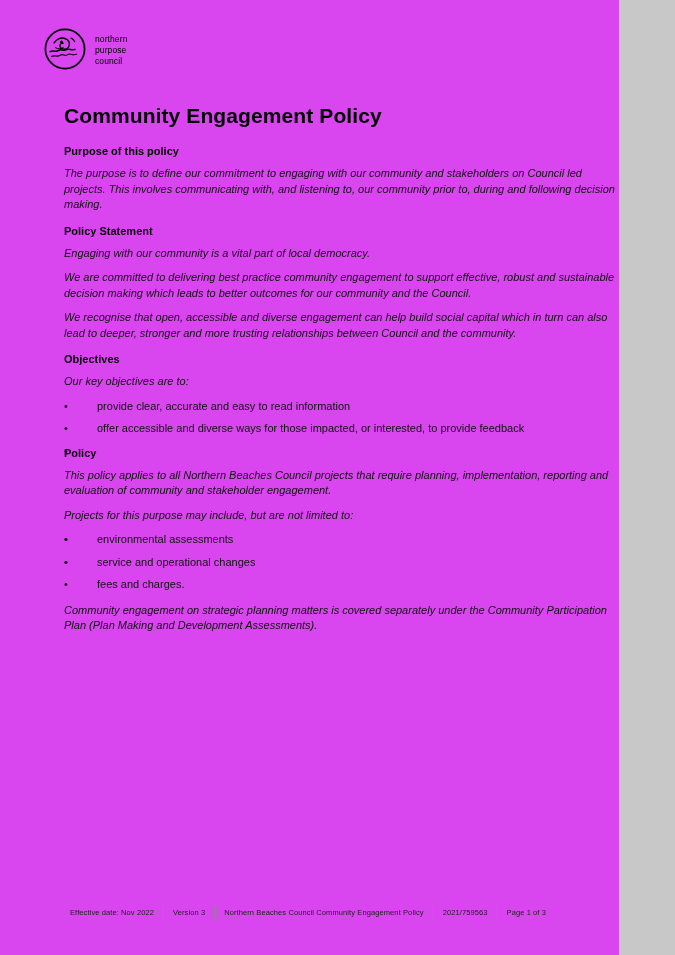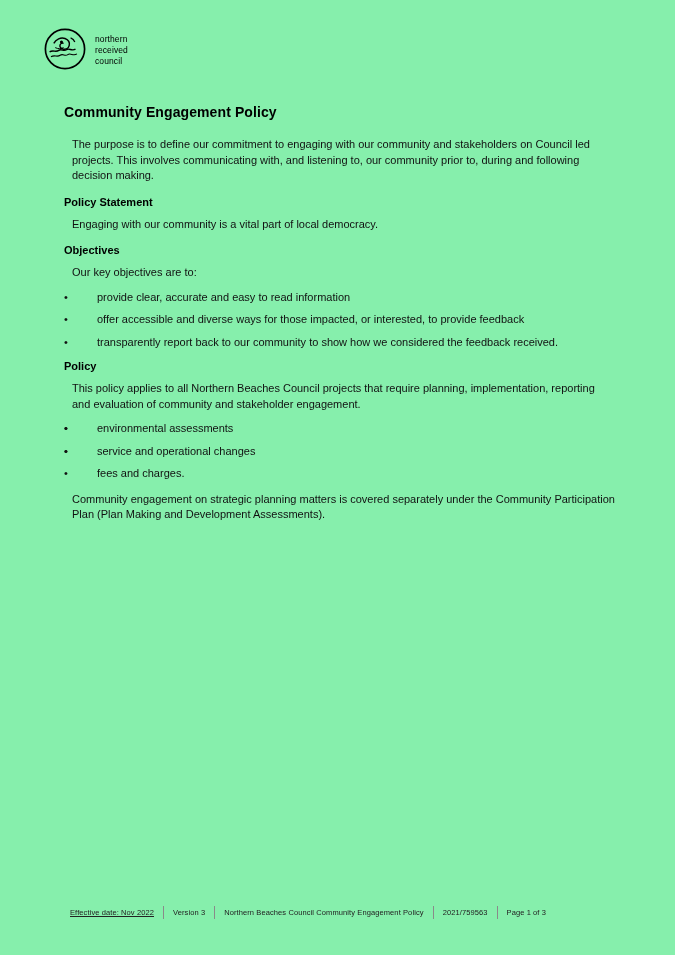--- a/index.html
+++ b/index.html
@@ -5,23 +5,23 @@
   html, body {
     margin: 0;
     padding: 0;
     background: #c8c8c8;
   }
   body {
     font-family: "Liberation Sans", sans-serif;
   }
   .page {
     position: relative;
-    width: 675px;
+    width: 619px;
     height: 955px;
-    background: #86efac;
+    background: #d946ef;
     overflow: hidden;
     box-sizing: border-box;
   }
   .content {
     position: absolute;
     left: 64px;
     top: 28px;
     width: 552px;
   }
   
@@ -39,37 +39,38 @@
   }
   .logo-text {
     font-size: 8.5px;
     line-height: 11px;
     color: #000;
     padding-top: 6px;
     letter-spacing: 0.1px;
   }
   
   h1.doc-title {
-    font-size: 14px;
+    font-size: 21px;
     font-weight: bold;
     margin: 0 0 17px 0;
     letter-spacing: 0.1px;
     color: #000;
   }
   h2.sec-head {
     font-size: 11px;
     font-weight: bold;
     margin: 0 0 9px 0;
     color: #000;
   }
   p.para {
     font-size: 11px;
     line-height: 15.5px;
-    margin: 0 0 9px 8px;
+    margin: 0 0 9px 0;
     color: #111;
+    font-style: italic;
   }
   .section {
     margin-bottom: 12px;
   }
   .section.tight {
     margin-bottom: 10px;
   }
   ul.bullets {
     list-style: none;
     margin: 0 0 10px 0;
@@ -104,21 +105,20 @@
     font-size: 7.5px;
     color: #222;
     letter-spacing: 0.1px;
   }
   .footer-cell {
     padding: 0 9px;
     white-space: nowrap;
   }
   .footer-cell:first-child {
     padding-left: 12px;
-    text-decoration: underline;
   }
   .footer-sep {
     width: 1px;
     align-self: stretch;
     background: #8a8a8a;
     height: 13px;
   }
 </style>
 </head>
 <body>
@@ -134,49 +134,53 @@
           <path d="M8 34c5-3 9 1 13-2s7 2 11-1 8 3 13-1" fill="none" stroke="#000" stroke-width="2"></path>
           <path d="M10 41c5-3 9 1 13-2s7 2 11-1 8 3 13-1" fill="none" stroke="#000" stroke-width="1.6"></path>
           <path d="M14 22c3-6 10-9 16-7 5 2 7 6 6 10-1 4-5 6-9 5-3-1-5-3-4-6 1-2 3-3 5-2" fill="none" stroke="#000" stroke-width="2"></path>
           <circle cx="25" cy="20" r="2.2" fill="#000"></circle>
           <path d="M38 14c3 1 5 3 6 6" fill="none" stroke="#000" stroke-width="1.8"></path>
           <path d="M16 28c4 2 8 2 12 0" fill="none" stroke="#000" stroke-width="1.4"></path>
         </svg>
       </span>
       <div class="logo-text">
         <div>northern</div>
-        <div>received</div>
+        <div>purpose</div>
         <div>council</div>
       </div>
     </div>
 
     <h1 class="doc-title">Community Engagement Policy</h1>
 
     <div class="section">
+      <h2 class="sec-head">Purpose of this policy</h2>
       <p class="para">The purpose is to define our commitment to engaging with our community and stakeholders on Council led projects. This involves communicating with, and listening to, our community prior to, during and following decision making.</p>
     </div>
 
     <div class="section">
       <h2 class="sec-head">Policy Statement</h2>
       <p class="para">Engaging with our community is a vital part of local democracy.</p>
+      <p class="para">We are committed to delivering best practice community engagement to support effective, robust and sustainable decision making which leads to better outcomes for our community and the Council.</p>
+      <p class="para">We recognise that open, accessible and diverse engagement can help build social capital which in turn can also lead to deeper, stronger and more trusting relationships between Council and the community.</p>
     </div>
 
     <div class="section tight">
       <h2 class="sec-head">Objectives</h2>
       <p class="para">Our key objectives are to:</p>
       <ul class="bullets">
         <li><span class="dot">•</span><span>provide clear, accurate and easy to read information</span></li>
         <li><span class="dot">•</span><span>offer accessible and diverse ways for those impacted, or interested, to provide feedback</span></li>
-        <li><span class="dot">•</span><span>transparently report back to our community to show how we considered the feedback received.</span></li>
+        <li><span class="dot">•</span></li>
       </ul>
     </div>
 
     <div class="section">
       <h2 class="sec-head">Policy</h2>
       <p class="para">This policy applies to all Northern Beaches Council projects that require planning, implementation, reporting and evaluation of community and stakeholder engagement.</p>
+      <p class="para">Projects for this purpose may include, but are not limited to:</p>
       <ul class="bullets">
         <li><span class="dot">•</span></li>
         <li><span class="dot">•</span><span>environmental assessments</span></li>
         <li><span class="dot">•</span></li>
         <li><span class="dot">•</span><span>service and operational changes</span></li>
         <li><span class="dot">•</span><span>fees and charges.</span></li>
       </ul>
       <p class="para">Community engagement on strategic planning matters is covered separately under the Community Participation Plan (Plan Making and Development Assessments).</p>
     </div>
 

